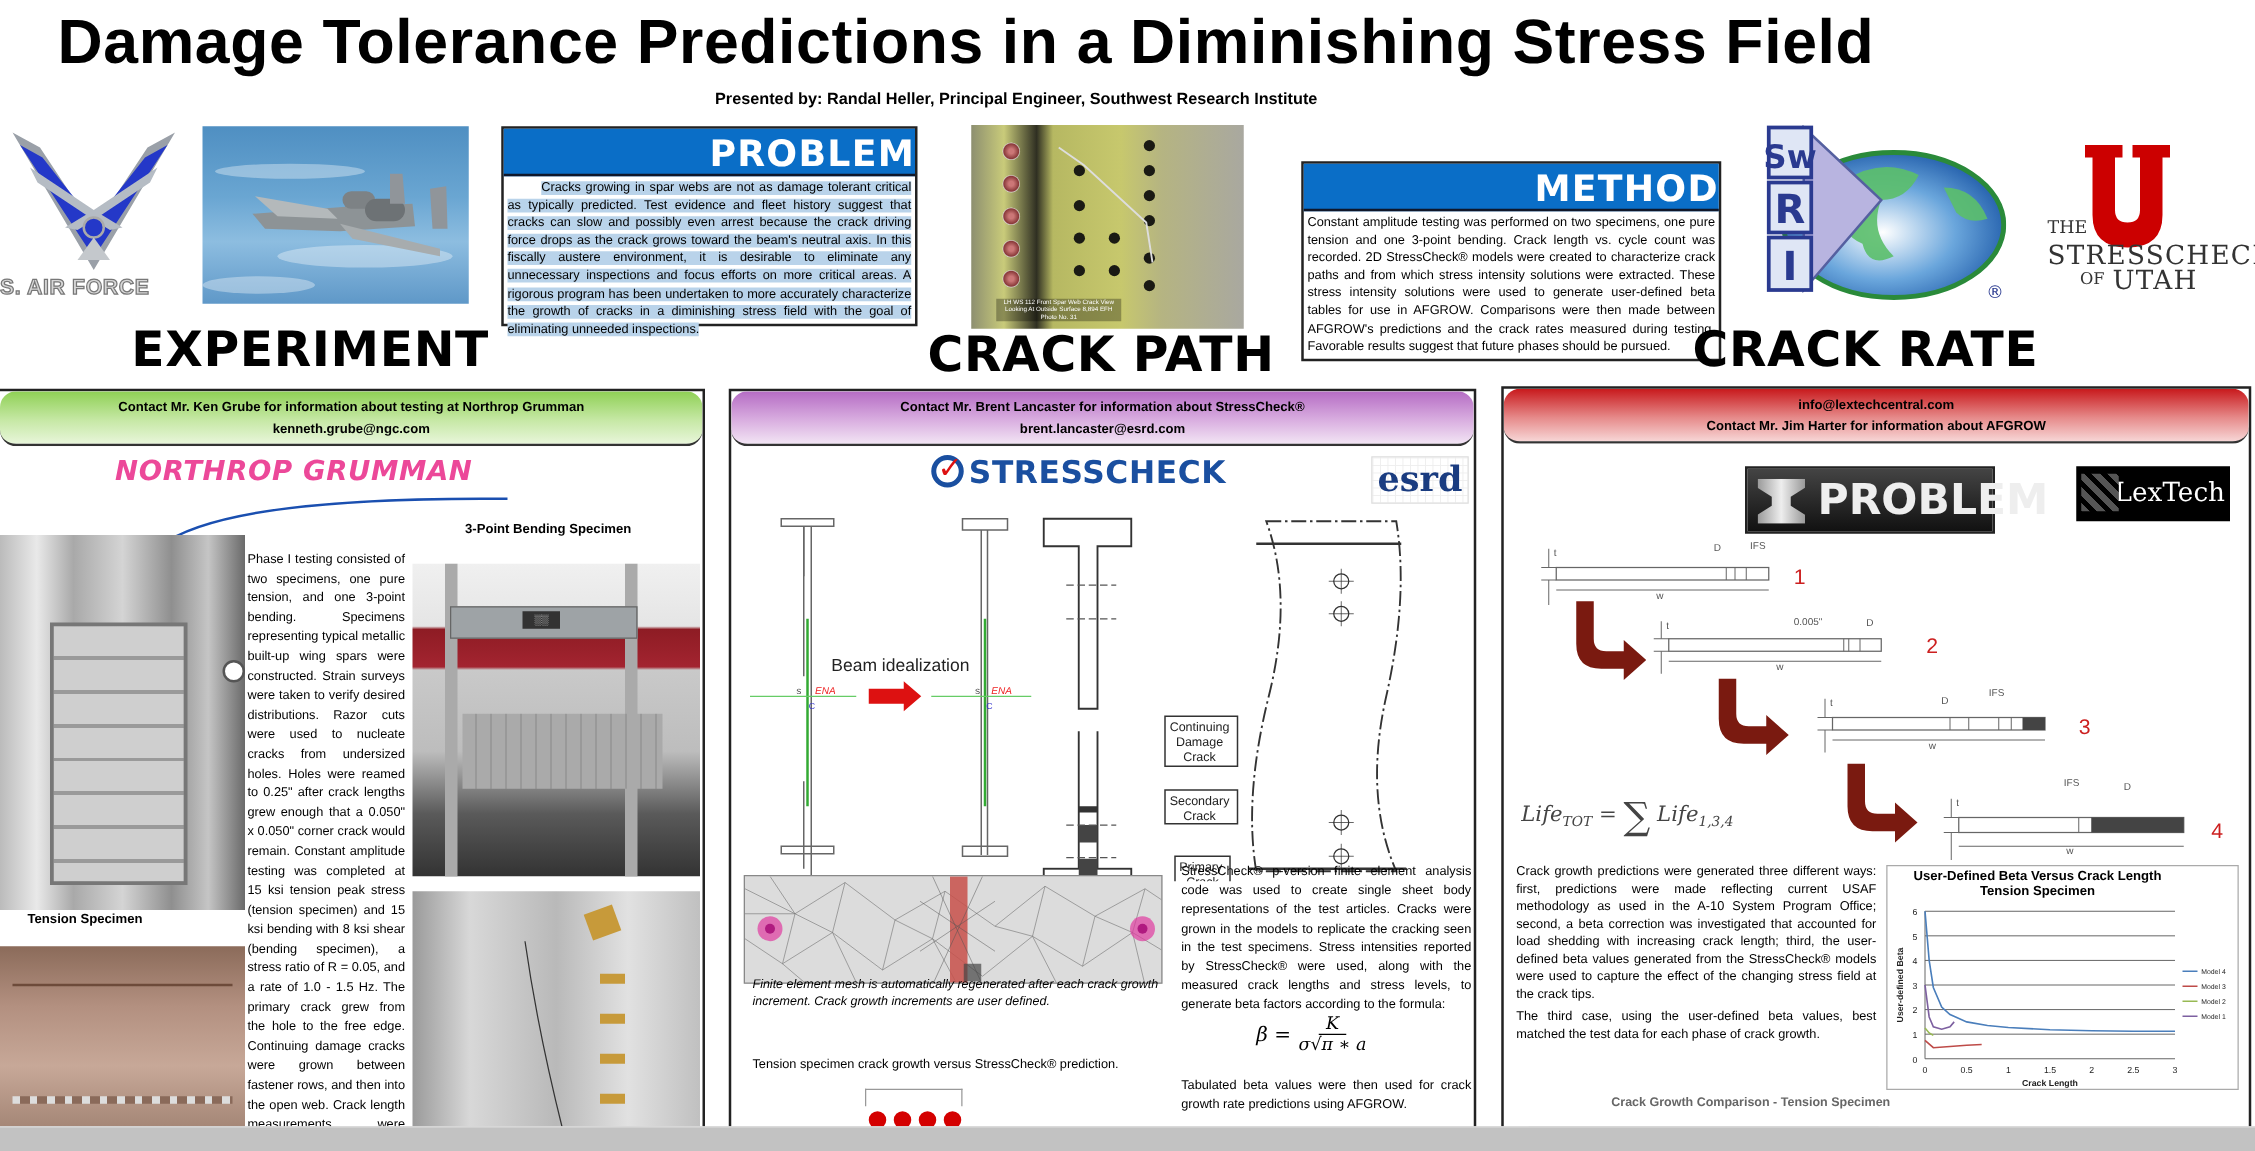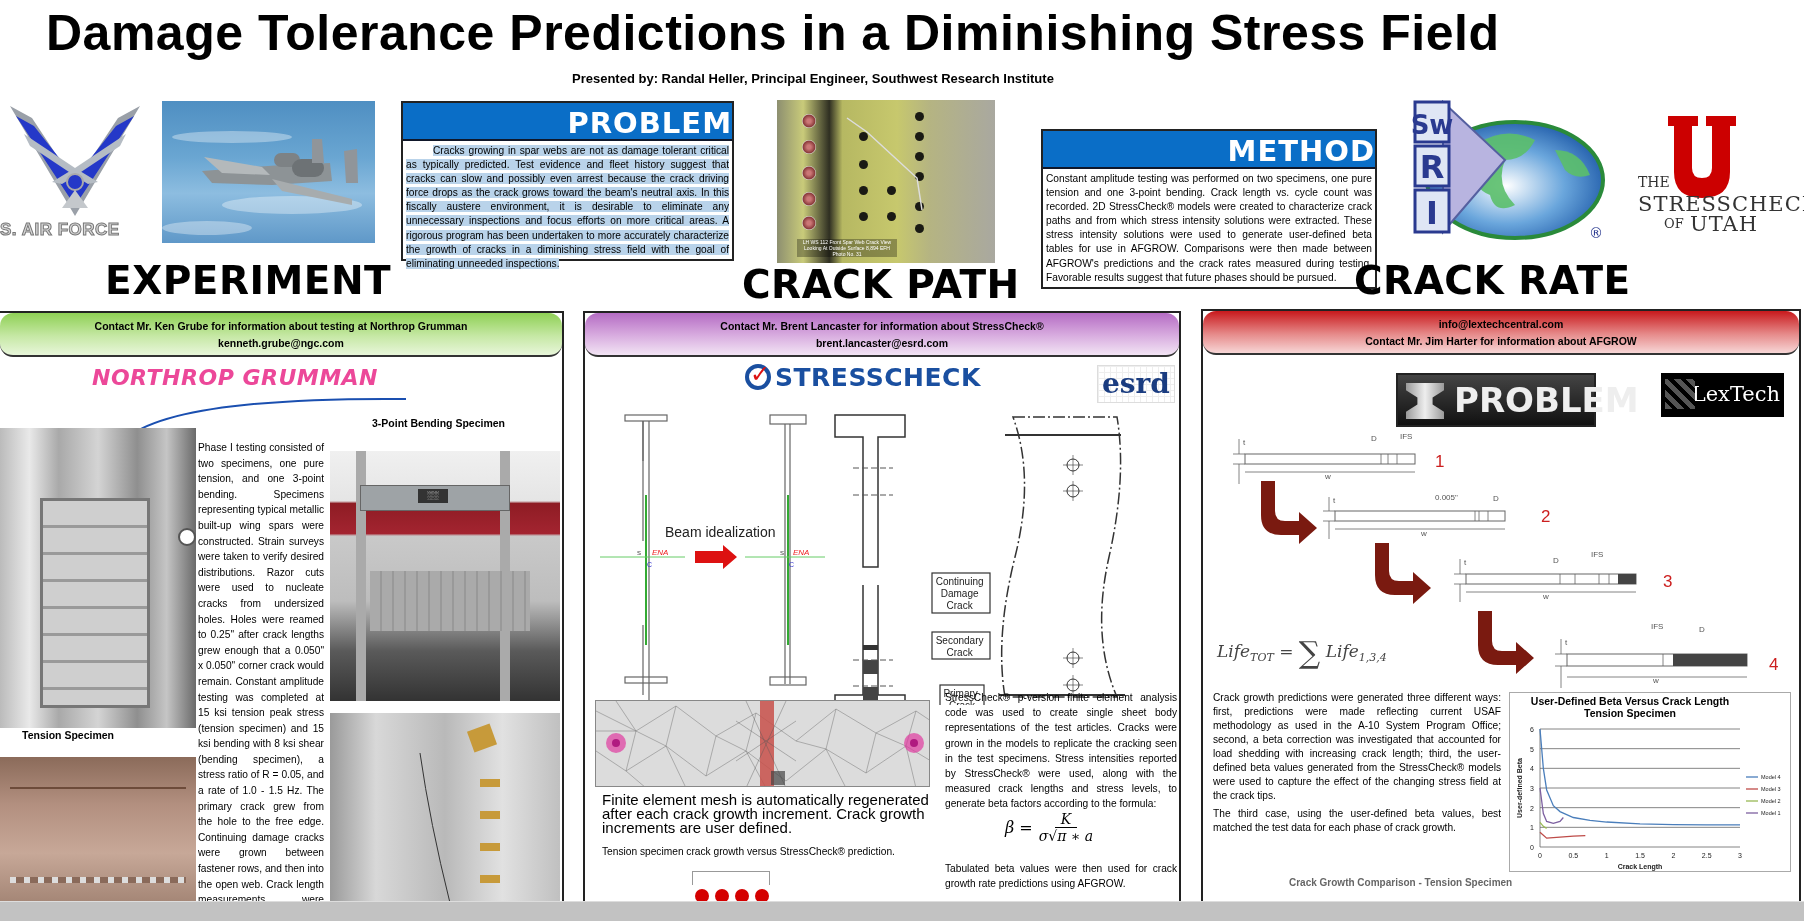--- a/index.html
+++ b/index.html
@@ -60,21 +60,21 @@
   .bend-photo .post { position: absolute; top: 0; width: 10px; height: 250px; background: #aaa; }
   .plate-photo { position: absolute; left: 330px; top: 400px; width: 230px; height: 200px; background: linear-gradient(90deg, #9a9a9a 0%, #d8d8d8 20%, #b9b9b9 50%, #e1e1e1 75%, #c0c0c0 100%); }
   .plate-photo .tab { position: absolute; width: 20px; height: 8px; background: #c79a3a; }
 
   .sc-logo { position: absolute; left: 160px; top: 50px; white-space: nowrap; font-size: 25px; font-weight: 700; color: #1a4fa0; font-family: "DejaVu Sans", sans-serif; letter-spacing: 0.5px; }
   .sc-check { display: inline-block; width: 26px; height: 26px; border-radius: 50%; border: 4px solid #1a4fa0; margin-right: 4px; vertical-align: -4px; position: relative; }
   .sc-check::after { content: "✓"; position: absolute; left: 1px; top: -8px; font-size: 24px; color: #d11; }
   .esrd-logo { position: absolute; left: 512px; top: 52px; width: 78px; height: 38px; border: 1px solid #ddd; background-image: linear-gradient(#eee 1px, transparent 1px), linear-gradient(90deg, #eee 1px, transparent 1px); background-size: 6px 6px; font-family: "DejaVu Serif", serif; font-weight: 700; font-size: 28px; color: #1a3c80; text-align: center; line-height: 36px; }
   .path-diagram { position: absolute; left: 0; top: 92px; width: 594px; height: 300px; }
   .mesh { position: absolute; left: 10px; top: 387px; width: 335px; height: 87px; border: 1px solid #888; background: #dcdcdc; overflow: hidden; }
-  .mesh-caption { position: absolute; left: 17px; top: 480px; width: 330px; font-size: 15px; line-height: 14px; }
+  .mesh-caption { position: absolute; left: 17px; top: 468px; width: 330px; font-size: 10px; line-height: 14px; font-style: italic; }
   .tension-caption { position: absolute; left: 17px; top: 532px; width: 330px; font-size: 10.2px; line-height: 14px; white-space: nowrap; }
   .dots-box { position: absolute; left: 107px; top: 558px; width: 78px; height: 14px; border: 1px solid #999; border-bottom: none; }
   .dots { position: absolute; left: 110px; top: 576px; }
   .dots span { display: inline-block; width: 14px; height: 14px; border-radius: 50%; background: #d40000; margin-right: 6px; }
   .path-body { position: absolute; left: 360px; top: 377px; width: 232px; font-size: 10.2px; line-height: 15.2px; text-align: justify; }
   .formula { position: absolute; left: 420px; top: 498px; font-family: "DejaVu Serif", serif; font-style: italic; font-size: 16px; display: flex; align-items: center; gap: 6px; }
   .frac { display: inline-flex; flex-direction: column; align-items: center; font-size: 14px; }
   .frac .num { border-bottom: 1px solid #000; padding: 0 6px; }
   .path-body2 { position: absolute; left: 360px; top: 548px; width: 232px; font-size: 10.2px; line-height: 15.2px; text-align: justify; }
 

